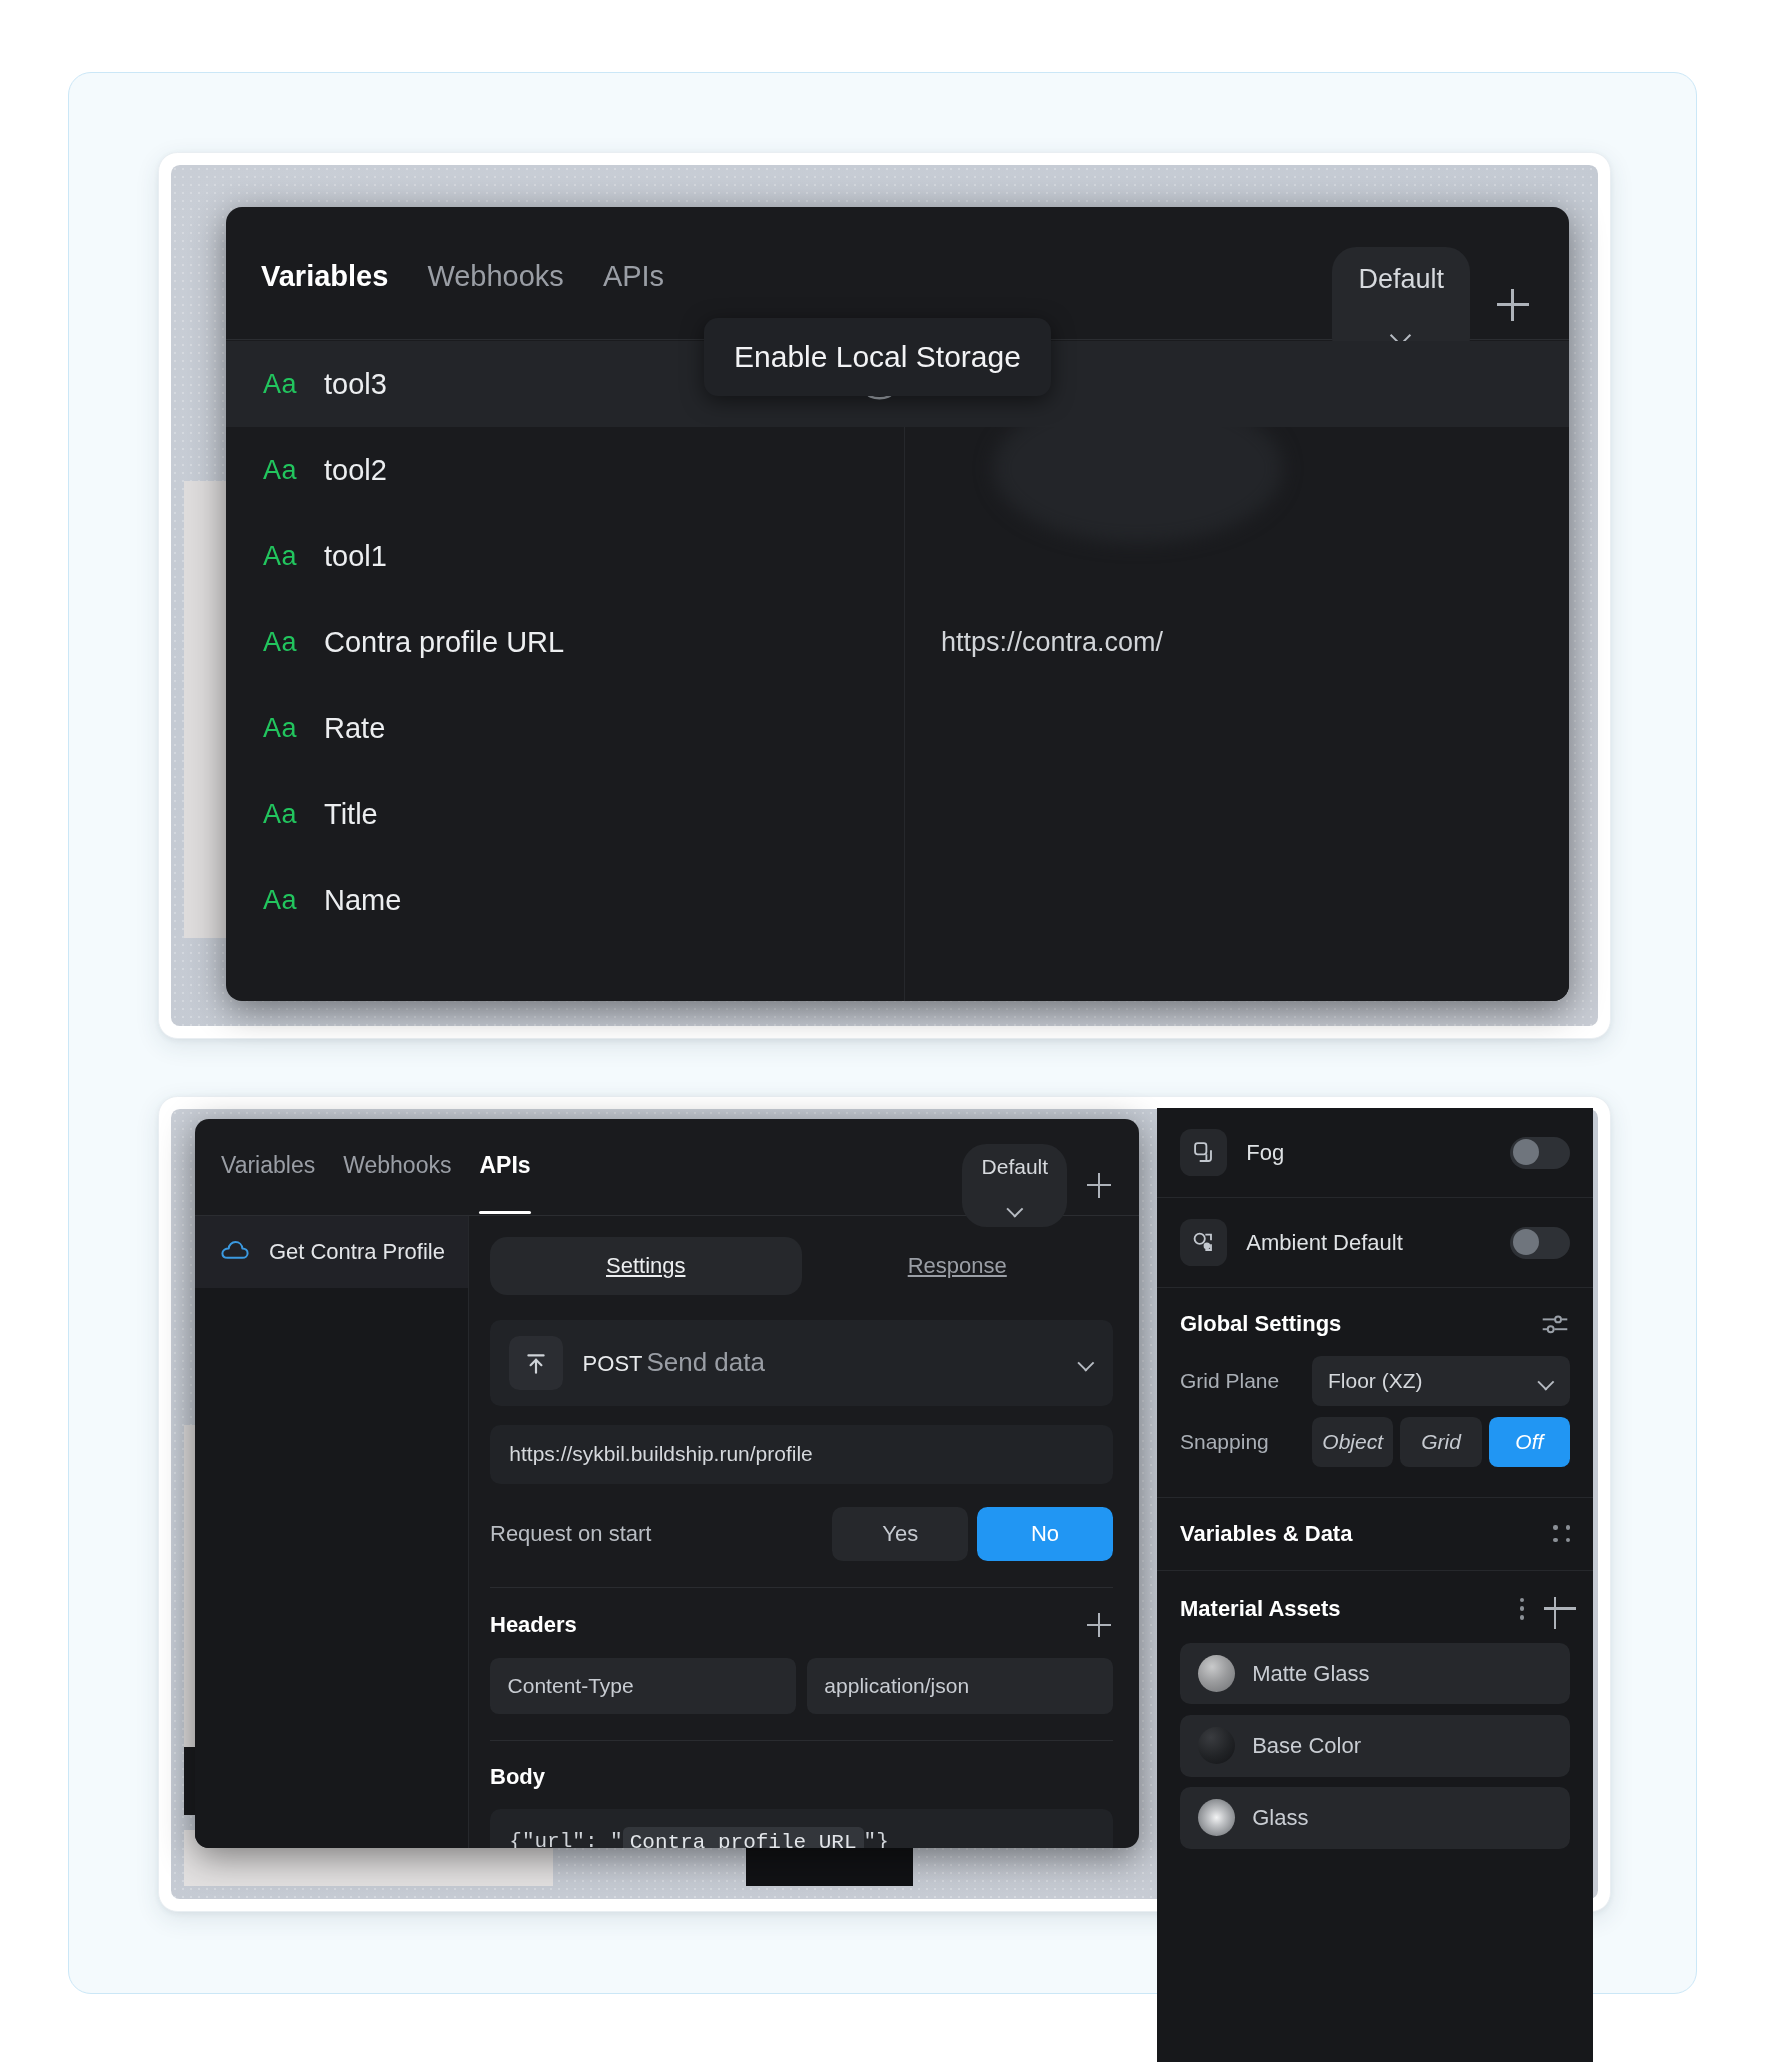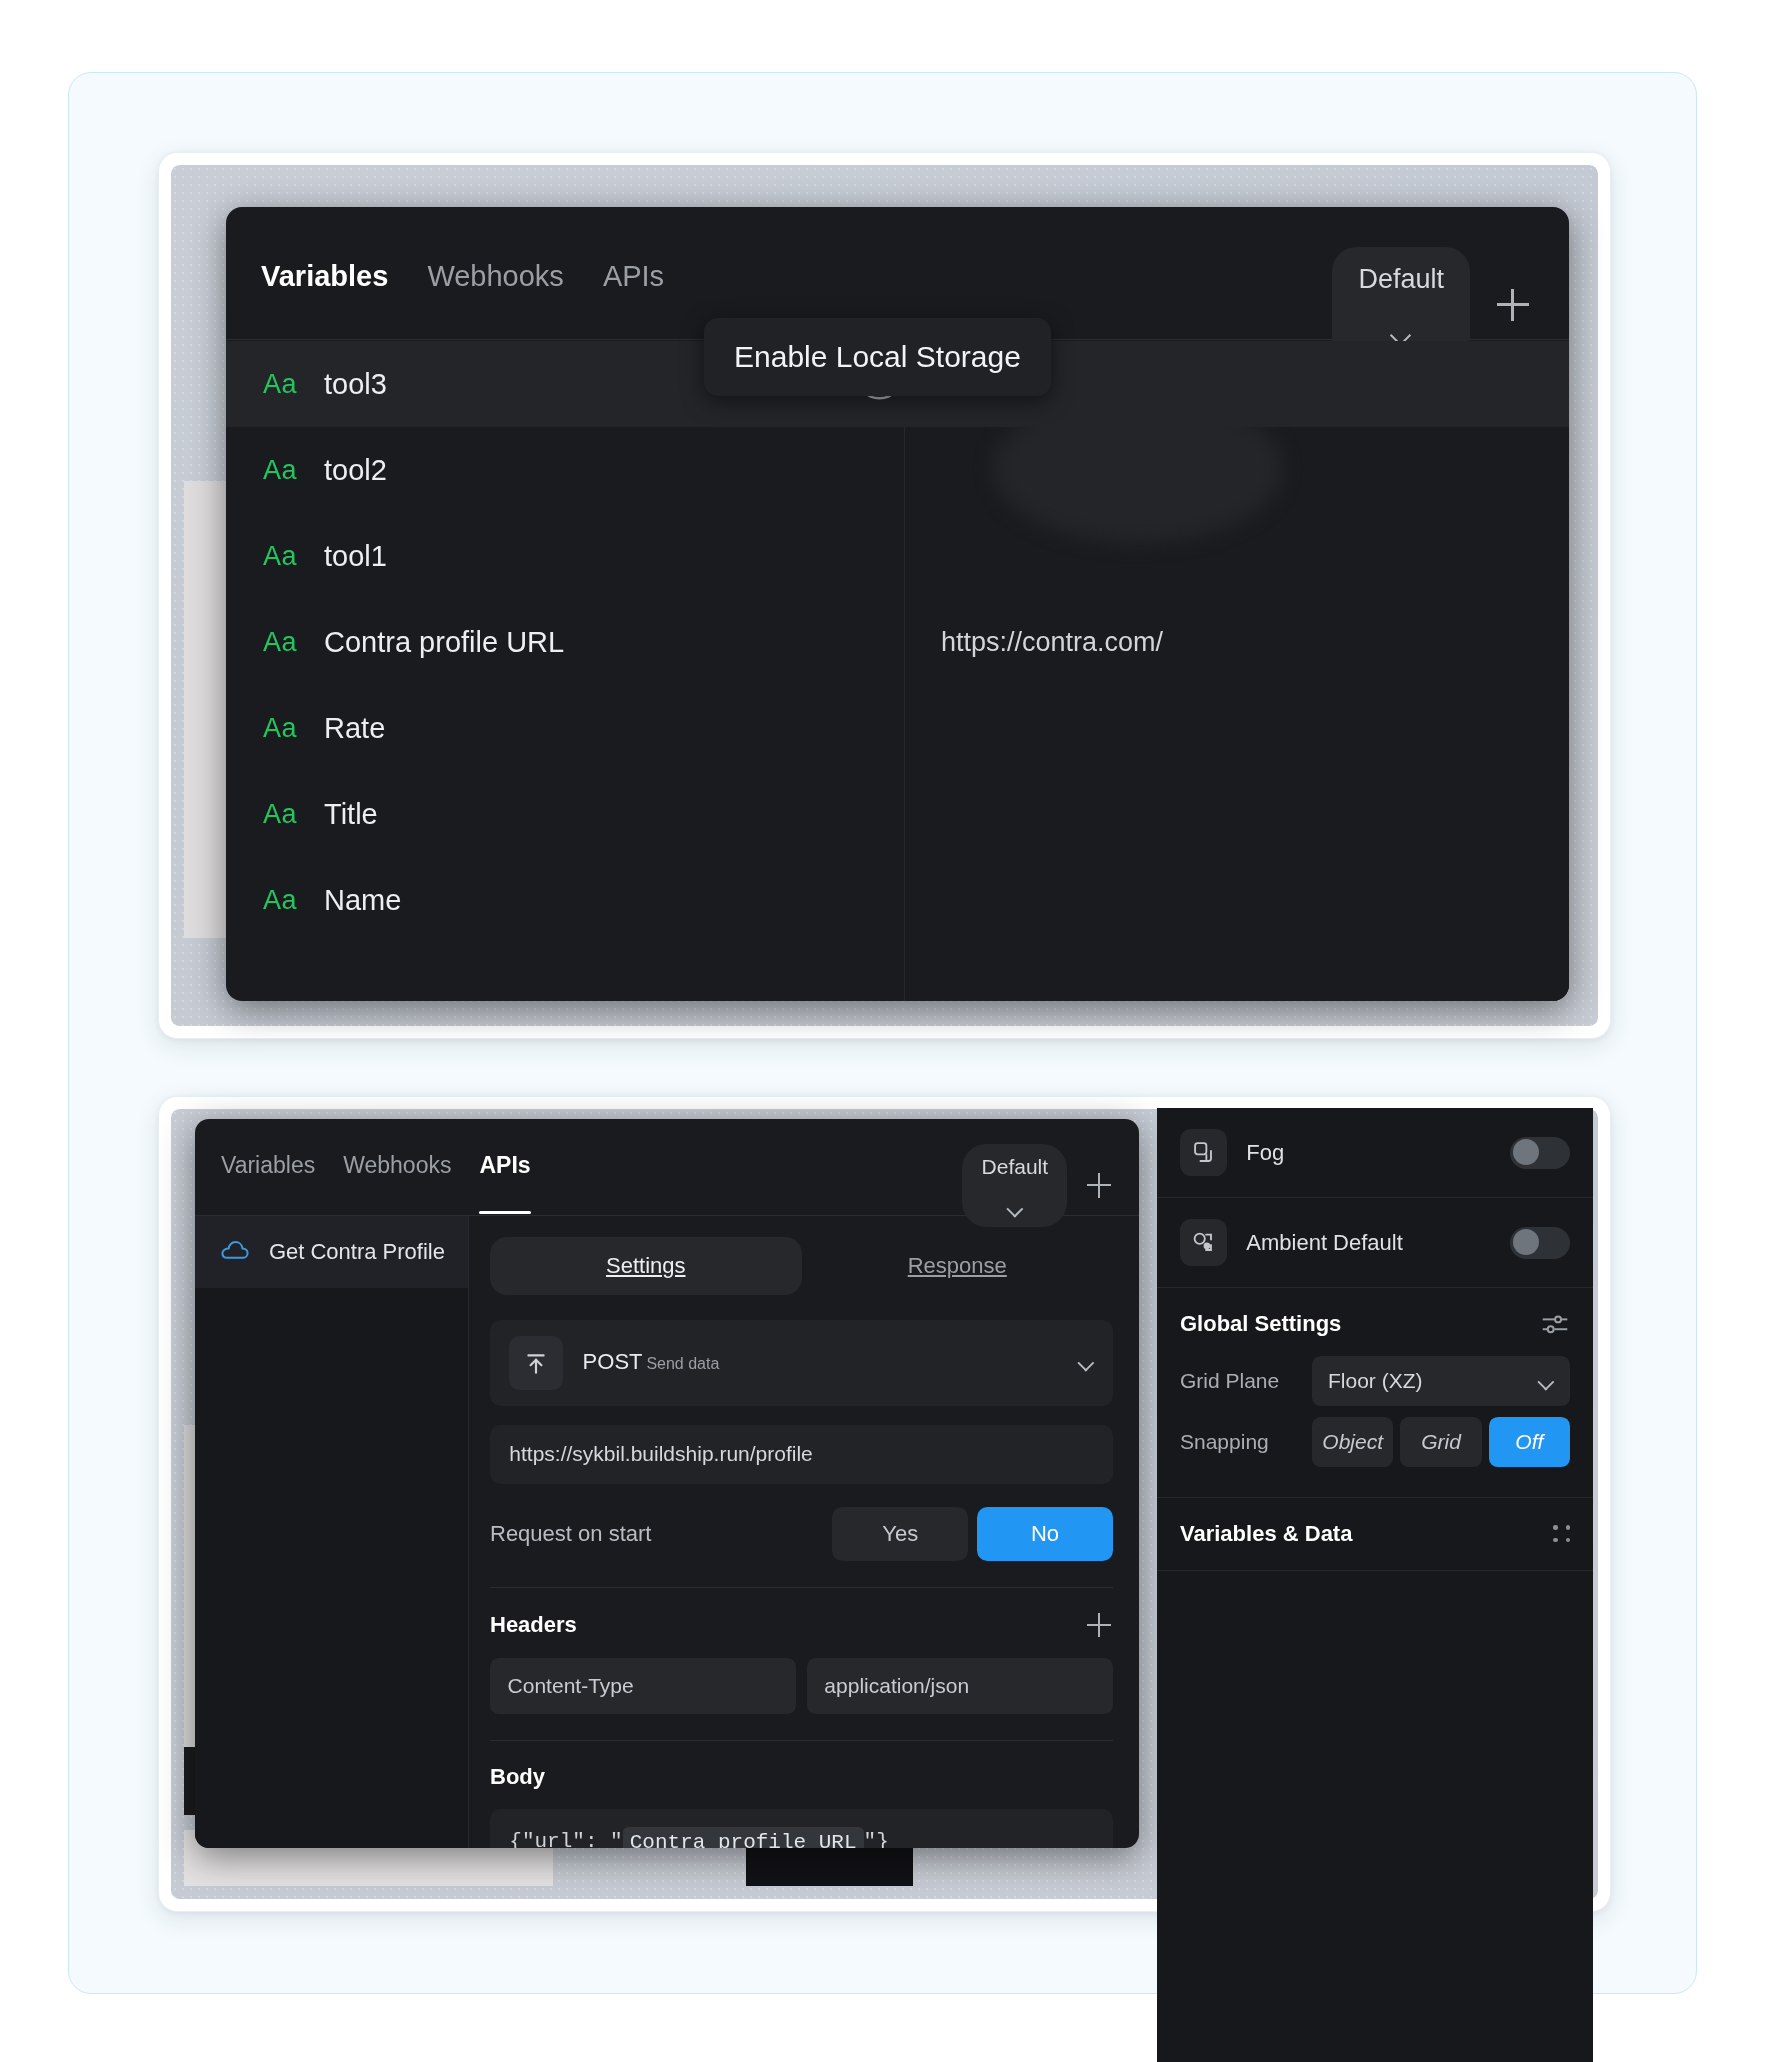--- a/index.html
+++ b/index.html
@@ -248,21 +248,21 @@
   }
   .method-icon {
     width: 54px; height: 54px; border-radius: 10.5px;
     background: #2b2d32;
     display: flex; align-items: center; justify-content: center;
     margin-right: 19.3px;
     flex: none;
   }
   .method-text { flex: 1; }
   .method-name { font-size: 22px; color: #e8eaec; line-height: 1.3; }
-  .method-sub { font-size: 16px; color: #9a9ea5; line-height: 1.35; }
+  .method-sub { font-size: 26px; color: #9a9ea5; line-height: 1.35; }
 
   .url-field {
     background: #212327; border-radius: 10.5px;
     padding: 17.6px 19.3px; font-size: 21px; color: #d5d8dc;
     margin-bottom: 23px; cursor: text;
   }
 
   .row-flex { display: flex; align-items: center; }
   .label-mut { font-size: 22px; color: #b9bdc3; }
   .pill-group { margin-left: auto; display: flex; gap: 8.8px; }
@@ -609,15 +609,39 @@
         <span class="insp-sec-title">Variables &amp; Data</span>
         <span class="insp-sec-act dots4">
             <i></i>
             <i></i>
             <i></i>
             <i></i>
           </span>
       </div>
     </div>
 
+    <div class="insp-sec" style="border-bottom:none;">
+      <div class="insp-sec-head">
+        <span class="insp-sec-title">Material Assets</span>
+        <span class="insp-sec-act dots3" style="margin-right:16px;">
+            <i></i>
+            <i></i>
+            <i></i>
+          </span>
+        <span class="plus-btn" style="width:30px;height:30px;"></span>
+      </div>
+
+      <div class="mat-row">
+        <span class="mat-sphere mat-matte"></span>
+        <span class="mat-label">Matte Glass</span>
+      </div>
+      <div class="mat-row">
+        <span class="mat-sphere mat-base"></span>
+        <span class="mat-label">Base Color</span>
+      </div>
+      <div class="mat-row">
+        <span class="mat-sphere mat-glass"></span>
+        <span class="mat-label">Glass</span>
+      </div>
+    </div>
   </div>
 </div>
 
 
 </body></html>

